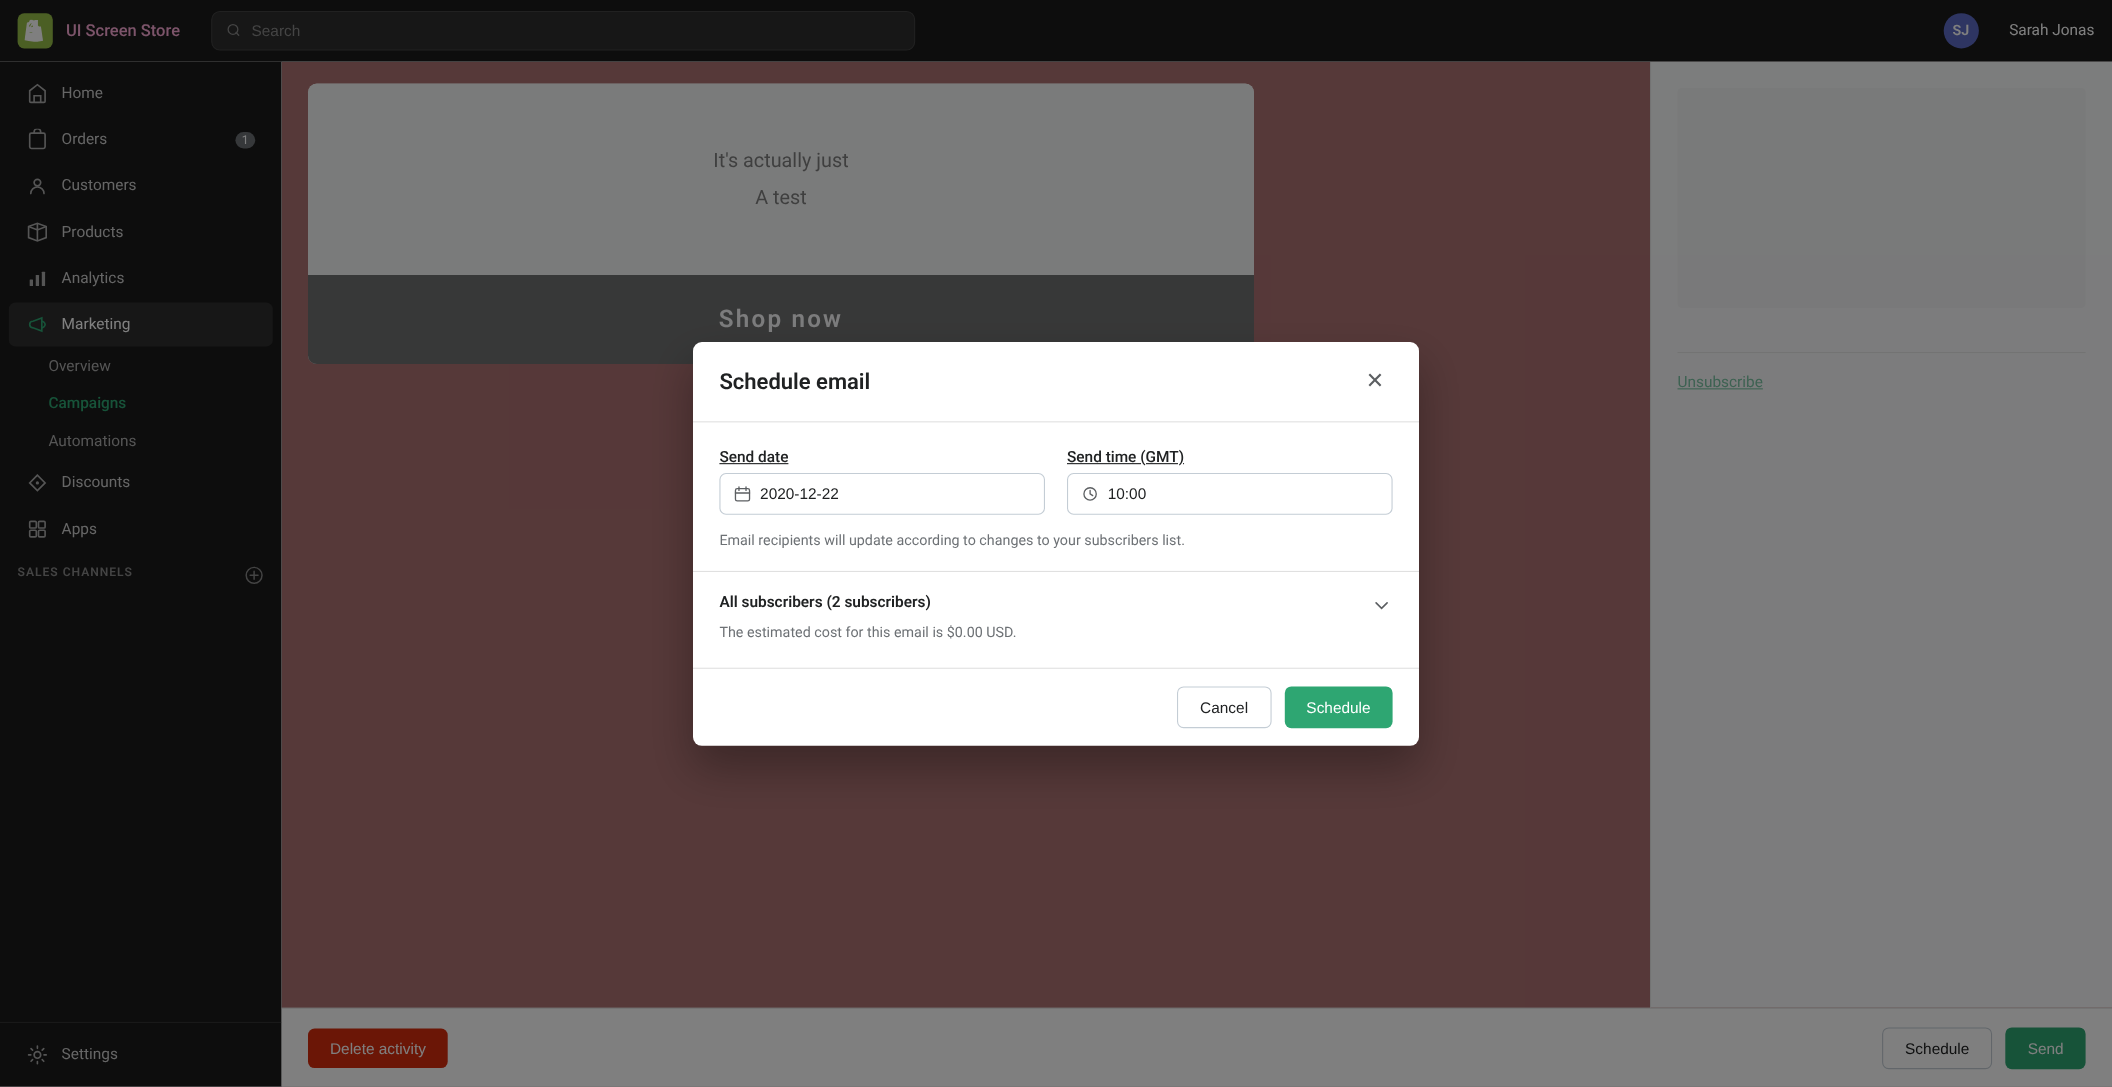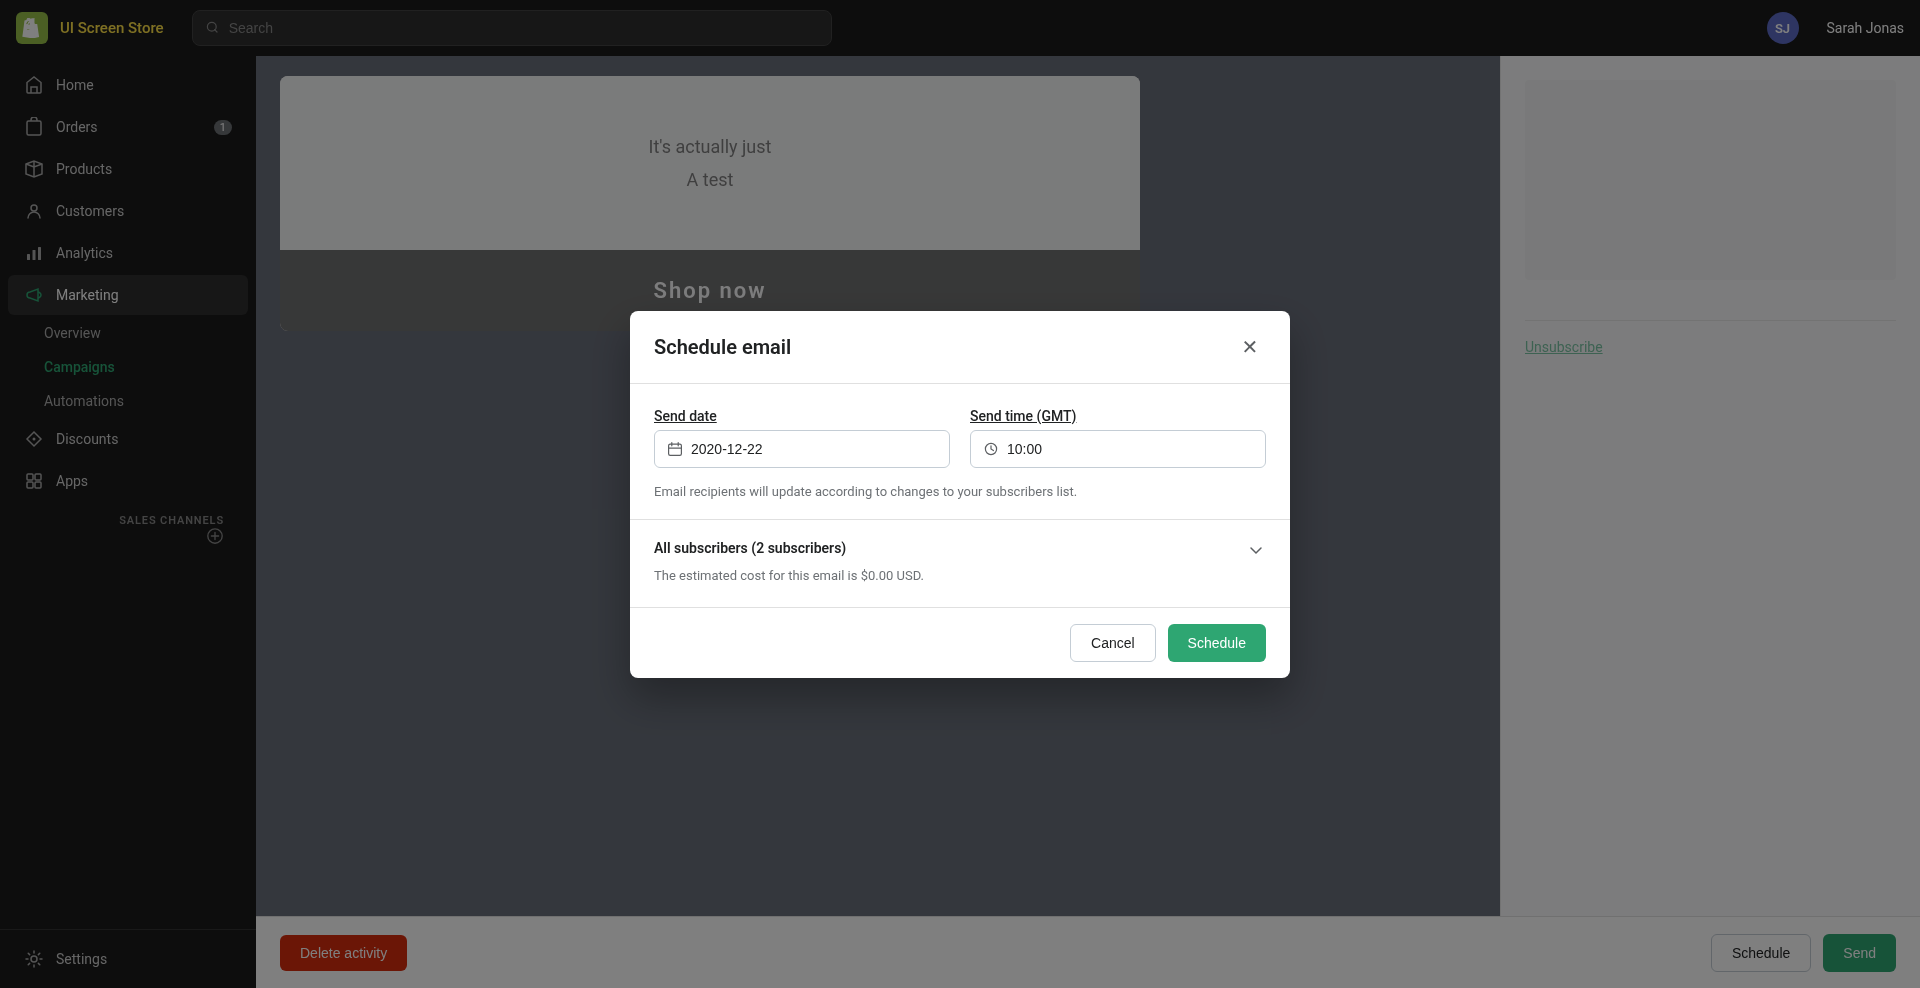--- a/index.html
+++ b/index.html
@@ -2,39 +2,39 @@
 <html><head>
   <meta charset="utf-8">
   <style>
     * { box-sizing: border-box; margin: 0; padding: 0; }
     body { font-family: -apple-system, BlinkMacSystemFont, 'Segoe UI', Roboto, sans-serif; background: #f6f6f7; display: flex; flex-direction: column; height: 988px; width: 1920px; overflow: hidden; }
 
     
     .topbar { background: #1a1a1a; height: 56px; display: flex; align-items: center; padding: 0 16px; gap: 12px; flex-shrink: 0; }
     .topbar-logo { width: 32px; height: 32px; background: #96bf48; border-radius: 6px; display: flex; align-items: center; justify-content: center; }
     .topbar-logo svg { width: 20px; height: 20px; fill: white; }
-    .topbar-store { color: #fde047; font-size: 15px; font-weight: 500; text-align: right; }
+    .topbar-store { color: #f9a8d4; font-size: 15px; font-weight: 500; text-align: right; }
     .topbar-search { flex: 1; max-width: 640px; margin-left: 16px; }
     .topbar-search-inner { background: #2e2e2e; border: 1px solid #424242; border-radius: 8px; display: flex; align-items: center; padding: 0 12px; height: 36px; gap: 8px; }
     .topbar-search-inner input { background: transparent; border: none; outline: none; color: #ccc; font-size: 14px; flex: 1; }
     .topbar-search-inner input::placeholder { color: #888; }
     .topbar-right { margin-left: auto; display: flex; align-items: center; gap: 28px; }
     .avatar { width: 32px; height: 32px; border-radius: 50%; background: #5c6ac4; display: flex; align-items: center; justify-content: center; color: white; font-size: 13px; font-weight: 600; }
     .user-name { color: white; font-size: 14px; }
 
     
     .layout { display: flex; flex: 1; overflow: hidden; }
 
     
     .sidebar { width: 256px; background: #1a1a1a; flex-shrink: 0; padding: 8px 0; overflow-y: auto; display: flex; flex-direction: column; }
     .sidebar-item { display: flex; align-items: center; gap: 12px; padding: 10px 16px; color: #ccc; font-size: 14px; cursor: pointer; border-radius: 6px; margin: 1px 8px; position: relative; }
     .sidebar-item.active { background: #2e2e2e; color: white; }
     .sidebar-item .icon { width: 20px; height: 20px; display: flex; align-items: center; justify-content: center; flex-shrink: 0; }
     .sidebar-badge { background: #6d7175; color: white; font-size: 11px; padding: 1px 6px; border-radius: 10px; margin-left: auto; }
-    .sidebar-section-label { color: #888; font-size: 11px; font-weight: 600; letter-spacing: 0.08em; padding: 12px 32px 4px; display: flex; align-items: flex-end; justify-content: space-between; flex-direction: column; }
+    .sidebar-section-label { color: #888; font-size: 11px; font-weight: 600; letter-spacing: 0.08em; padding: 12px 16px 4px; display: flex; align-items: flex-start; justify-content: space-between; }
     .sidebar-section-label .add-icon { width: 18px; height: 18px; cursor: pointer; color: #888; }
     .sidebar-sub-item { padding: 8px 16px 8px 0; color: #aaa; font-size: 14px; cursor: pointer; display: block; border-radius: 6px; margin: 1px 8px 1px 44px; }
     .sidebar-sub-item.active { color: #2ea672; font-weight: 500; }
     .sidebar-bottom { margin-top: auto; border-top: 1px solid #333; padding-top: 8px; }
 
     
     .main { flex: 1; overflow-y: auto; background: #f1f2f3; display: flex; flex-direction: column; }
 
     
     .bottom-bar { height: 72px; background: white; border-top: 1px solid #e0e0e0; display: flex; align-items: center; justify-content: space-between; padding: 0 24px; flex-shrink: 0; }
@@ -112,35 +112,35 @@
             <path d="M7 4V3a3 3 0 016 0v1" stroke="#aaa" stroke-width="1.5"></path>
           </svg>
       </span>
       <span>Orders</span>
       <span class="sidebar-badge">1</span>
     </div>
 
     <div class="sidebar-item">
       <span class="icon">
         <svg width="20" height="20" viewBox="0 0 20 20" fill="none">
+            <circle cx="10" cy="7" r="3" stroke="#aaa" stroke-width="1.5"></circle>
+            <path d="M4 17c0-3.314 2.686-6 6-6s6 2.686 6 6" stroke="#aaa" stroke-width="1.5" stroke-linecap="round"></path>
+          </svg>
+      </span>
+      <span>Customers</span>
+    </div>
+
+    <div class="sidebar-item">
+      <span class="icon">
+        <svg width="20" height="20" viewBox="0 0 20 20" fill="none">
             <path d="M2 5l8-3 8 3v10l-8 3-8-3V5z" stroke="#aaa" stroke-width="1.5"></path>
             <path d="M10 2v16M2 5l8 3 8-3" stroke="#aaa" stroke-width="1.5"></path>
           </svg>
       </span>
       <span>Products</span>
-    </div>
-
-    <div class="sidebar-item">
-      <span class="icon">
-        <svg width="20" height="20" viewBox="0 0 20 20" fill="none">
-            <circle cx="10" cy="7" r="3" stroke="#aaa" stroke-width="1.5"></circle>
-            <path d="M4 17c0-3.314 2.686-6 6-6s6 2.686 6 6" stroke="#aaa" stroke-width="1.5" stroke-linecap="round"></path>
-          </svg>
-      </span>
-      <span>Customers</span>
     </div>
 
     <div class="sidebar-item">
       <span class="icon">
         <svg width="20" height="20" viewBox="0 0 20 20" fill="none">
             <rect x="3" y="11" width="3" height="6" rx="0.5" fill="#aaa"></rect>
             <rect x="8.5" y="7" width="3" height="10" rx="0.5" fill="#aaa"></rect>
             <rect x="14" y="4" width="3" height="13" rx="0.5" fill="#aaa"></rect>
           </svg>
       </span>
@@ -199,21 +199,21 @@
               <path d="M10 2v2M10 16v2M2 10h2M16 10h2M4.22 4.22l1.42 1.42M14.36 14.36l1.42 1.42M4.22 15.78l1.42-1.42M14.36 5.64l1.42-1.42" stroke="#aaa" stroke-width="1.5" stroke-linecap="round"></path>
             </svg>
         </span>
         <span>Settings</span>
       </div>
     </div>
   </div>
 
   <div class="main">
 
-    <div style="display:flex; flex:1; background:#0f172a; opacity:0.6;">
+    <div style="display:flex; flex:1; background:#7f1d1d; opacity:0.6;">
       <div style="flex:1; padding:20px 24px;">
         <div style="background:white; border-radius:8px; overflow:hidden; max-width:860px;">
           <div style="padding:60px 40px; text-align:center; background:#f9f9f9;">
             <p style="font-size:18px; color:#333; margin-bottom:12px;">It's actually just</p>
             <p style="font-size:18px; color:#333;">A test</p>
           </div>
           <div style="background:#1a1a1a; padding:28px; text-align:center;">
             <span style="color:white; font-size:22px; font-weight:600; letter-spacing:2px;">Shop now</span>
           </div>
         </div>

